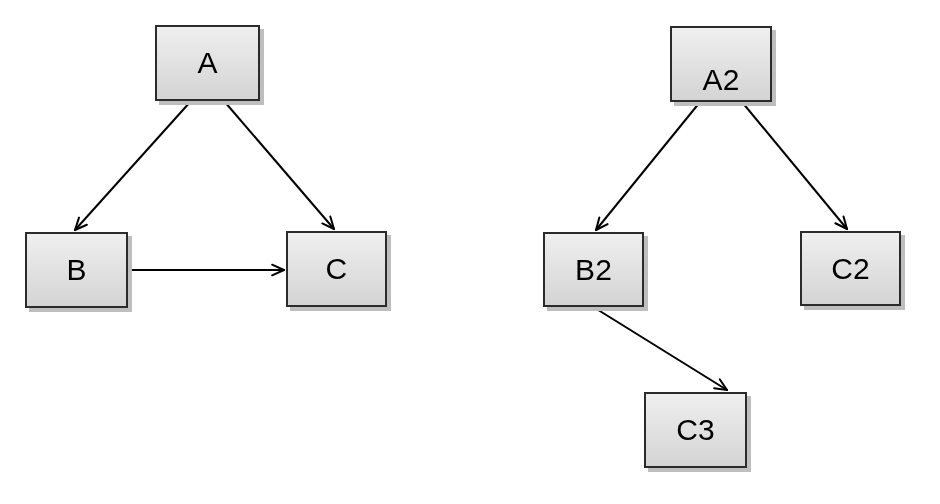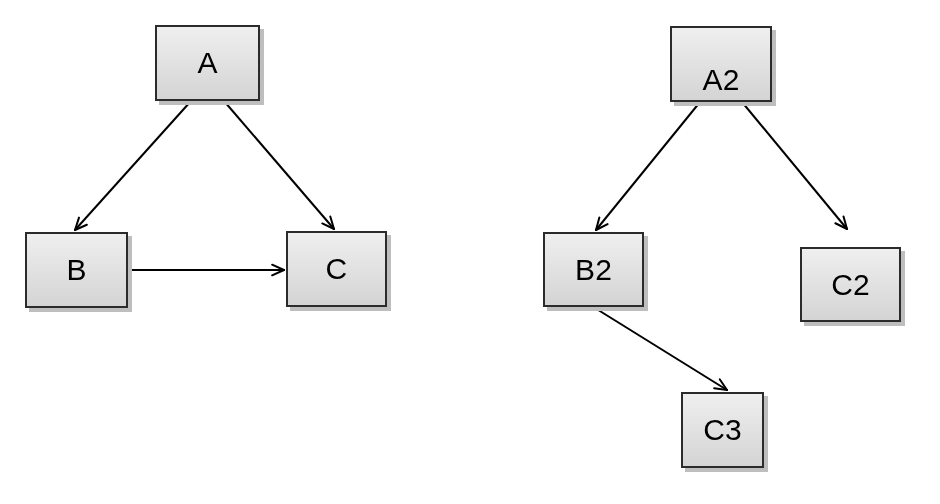--- a/index.html
+++ b/index.html
@@ -100,21 +100,21 @@
       </div>
       <div class="node" style="left: 286px; top: 231px; width: 101px; height: 76px; border-color: rgb(43, 43, 43); background-image: linear-gradient(rgb(239, 239, 239) 0%, rgb(212, 212, 212) 100%); box-shadow: rgb(190, 190, 190) 4px 4px 0px 0px;">
         <span class="node-label" style="color: rgb(0, 0, 0);">C</span>
       </div>
       <div class="node" style="left: 670px; top: 26px; width: 102px; height: 76px; border-color: rgb(43, 43, 43); background-image: linear-gradient(rgb(239, 239, 239) 0%, rgb(212, 212, 212) 100%); box-shadow: rgb(190, 190, 190) 4px 4px 0px 0px;">
         <span class="node-label" style="color: rgb(0, 0, 0); margin-top: 32px;">A2</span>
       </div>
       <div class="node" style="left: 543px; top: 232px; width: 101px; height: 75px; border-color: rgb(43, 43, 43); background-image: linear-gradient(rgb(239, 239, 239) 0%, rgb(212, 212, 212) 100%); box-shadow: rgb(190, 190, 190) 4px 4px 0px 0px;">
         <span class="node-label" style="color: rgb(0, 0, 0);">B2</span>
       </div>
-      <div class="node" style="left: 800px; top: 231px; width: 101px; height: 75px; border-color: rgb(43, 43, 43); background-image: linear-gradient(rgb(239, 239, 239) 0%, rgb(212, 212, 212) 100%); box-shadow: rgb(190, 190, 190) 4px 4px 0px 0px; margin-top: 16px;">
+      <div class="node" style="left: 800px; top: 231px; width: 101px; height: 75px; border-color: rgb(43, 43, 43); background-image: linear-gradient(rgb(239, 239, 239) 0%, rgb(212, 212, 212) 100%); box-shadow: rgb(190, 190, 190) 4px 4px 0px 0px;">
         <span class="node-label" style="color: rgb(0, 0, 0);">C2</span>
       </div>
-      <div class="node" style="left: 681px; top: 392px; width: 83px; height: 76px; border-color: rgb(43, 43, 43); background-image: linear-gradient(rgb(239, 239, 239) 0%, rgb(212, 212, 212) 100%); box-shadow: rgb(190, 190, 190) 4px 4px 0px 0px;">
+      <div class="node" style="left: 644px; top: 392px; width: 103px; height: 76px; border-color: rgb(43, 43, 43); background-image: linear-gradient(rgb(239, 239, 239) 0%, rgb(212, 212, 212) 100%); box-shadow: rgb(190, 190, 190) 4px 4px 0px 0px;">
         <span class="node-label" style="color: rgb(0, 0, 0);">C3</span>
       </div>
     </div>
 
 </div>
 
 </body></html>

